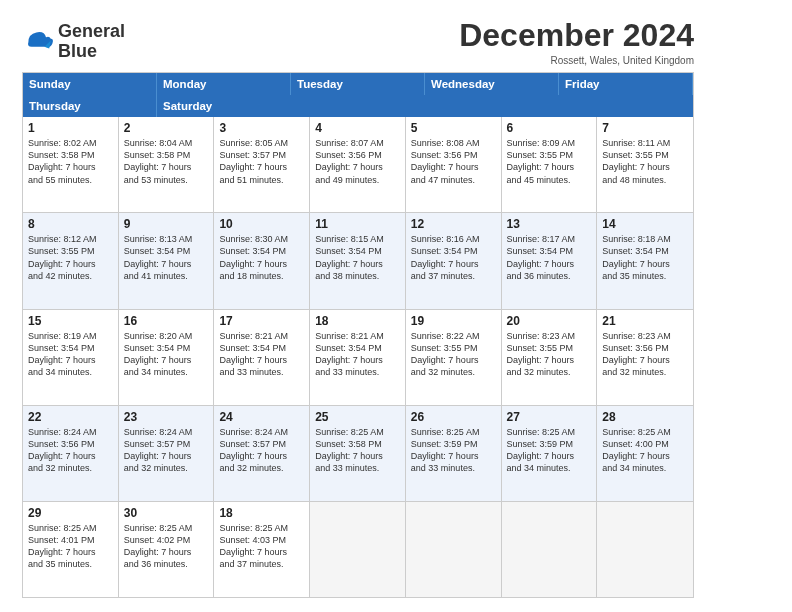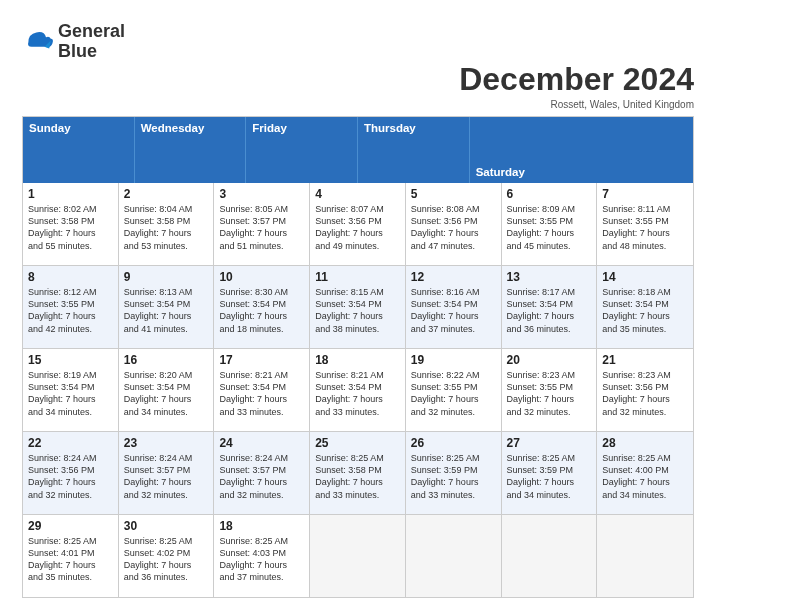--- a/index.html
+++ b/index.html
@@ -34,53 +34,52 @@
       font-weight: bold;
       color: #333;
       line-height: 1.1;
     }
     .logo-icon {
       width: 32px;
       height: 32px;
     }
     .title-block {
       text-align: right;
-      margin-top: 44px;
     }
     .main-title {
       font-size: 32px;
       font-weight: bold;
       color: #333;
       line-height: 1.1;
     }
     .subtitle {
       font-size: 10px;
       color: #555;
       margin-top: 2px;
     }
     .calendar {
       flex: 1;
       display: flex;
       flex-direction: column;
       border: 1px solid #ccc;
     }
     .cal-header {
       display: grid;
-      grid-template-columns: repeat(6, 1fr);
+      grid-template-columns: repeat(5, 1fr);
       background: #2a6ebb;
     }
     .cal-header-cell {
       color: #fff;
       font-size: 11.5px;
       font-weight: bold;
       padding: 5px 6px;
       text-align: left;
       border-right: 1px solid #4a8ed0;
     }
-    .cal-header-cell:last-child { border-right: none; margin-top: 44px; }
+    .cal-header-cell:last-child { border-right: none; }
     .cal-body {
       flex: 1;
       display: flex;
       flex-direction: column;
     }
     .cal-row {
       display: grid;
       grid-template-columns: repeat(7, 1fr);
       flex: 1;
       border-top: 1px solid #ccc;
@@ -128,20 +127,22 @@
     </div>
     <div class="title-block">
       <div class="main-title">December 2024</div>
       <div class="subtitle">Rossett, Wales, United Kingdom</div>
     </div>
   </div>
 
   <div class="calendar">
     <div class="cal-header">
       <div class="cal-header-cell">Sunday</div>
+      <div class="cal-header-cell">Monday</div>
+      <div class="cal-header-cell">Tuesday</div>
       <div class="cal-header-cell">Wednesday</div>
       <div class="cal-header-cell">Friday</div>
       <div class="cal-header-cell">Thursday</div>
       <div class="cal-header-cell">Saturday</div>
     </div>
 
     <div class="cal-body" id="cal-body">
     <div class="cal-row">
           <div class="cal-cell">
         <span class="day-num">1</span>

